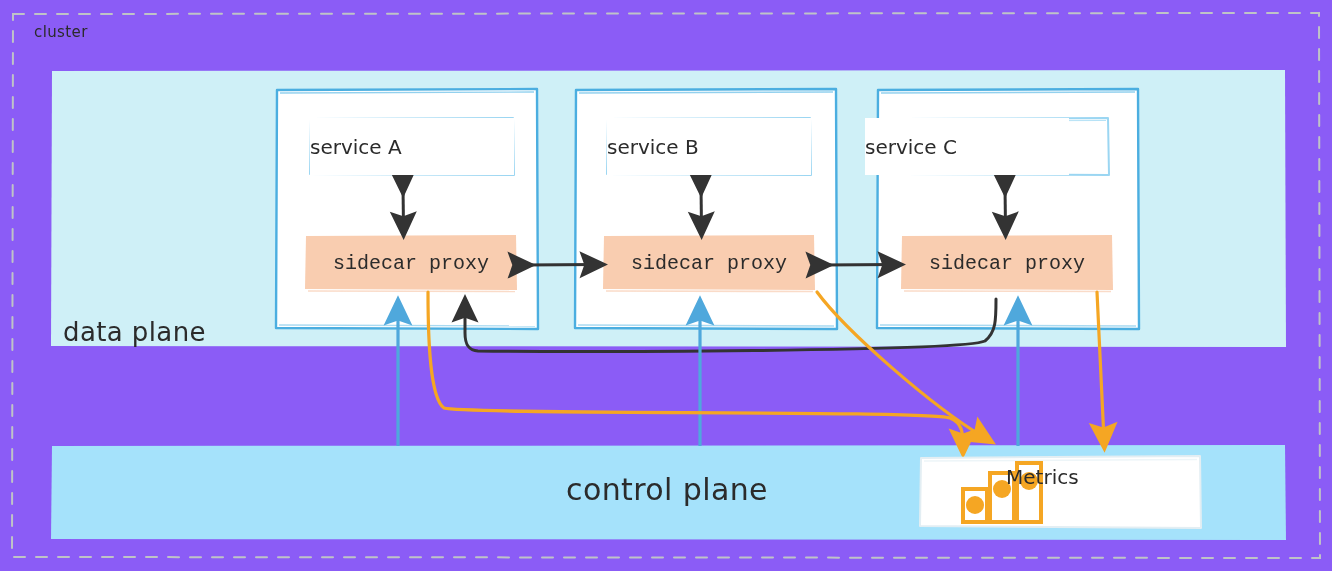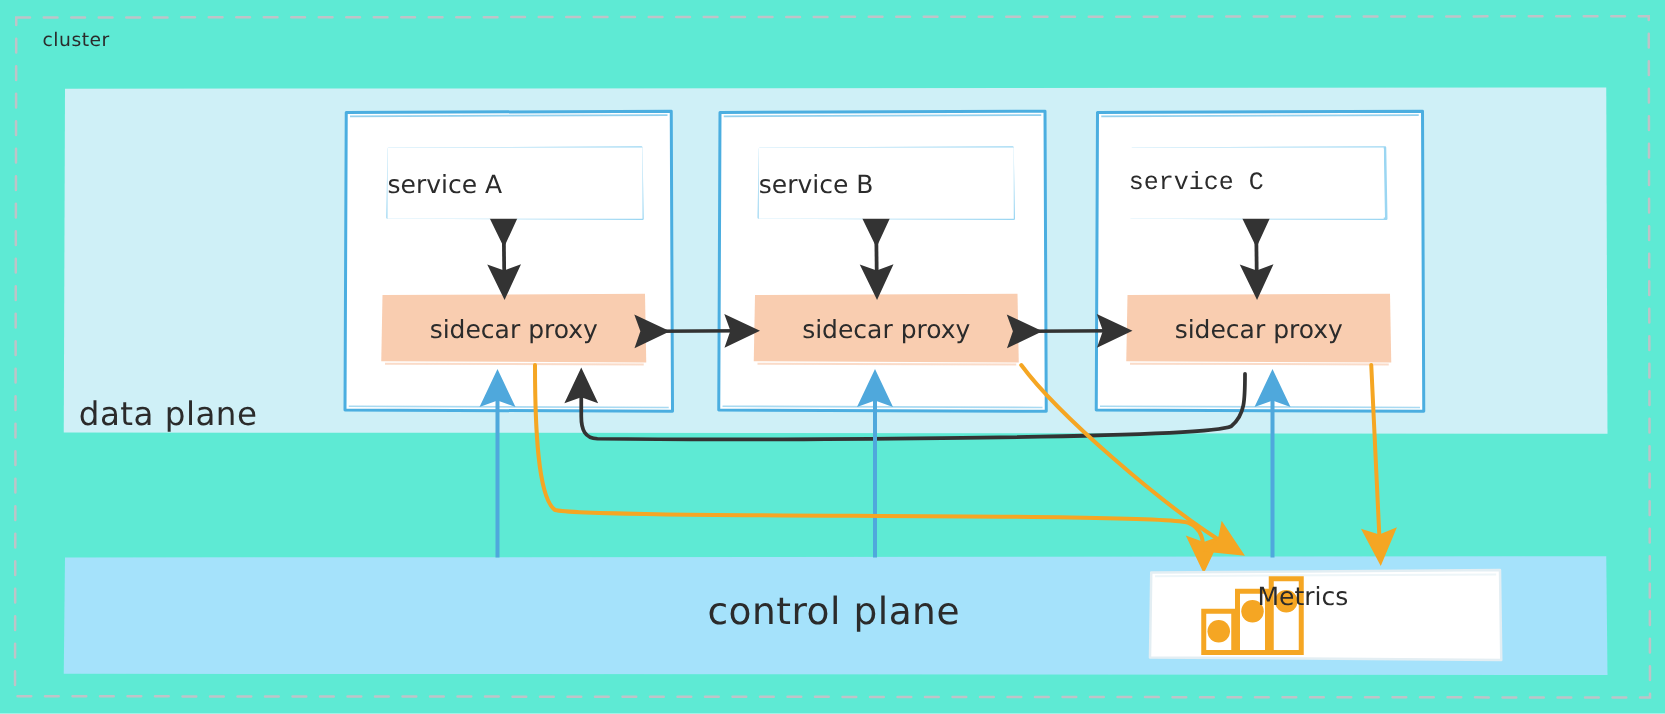--- a/index.html
+++ b/index.html
@@ -7,21 +7,21 @@
     padding: 0;
     background: #ffffff;
   }
   body {
     font-family: "DejaVu Sans", sans-serif;
   }
   #canvas {
     position: relative;
     width: 1332px;
     height: 571px;
-    background: #5eead4;
+    background: #8b5cf6;
     overflow: hidden;
   }
   #vec {
     position: absolute;
     left: 0;
     top: 0;
     width: 1332px;
     height: 571px;
   }
   .lbl {
@@ -64,20 +64,21 @@
     text-align: center;
     width: 100%;
     position: absolute;
     top: 50%;
     transform: translateY(-50%);
     color: #2b2b2b;
   }
   .proxy-box {
     position: absolute;
     background: #F9CDB0;
+    font-family: Liberation Mono, monospace;
   }
   .metrics-box {
     position: absolute;
     background: #ffffff;
   }
   .metrics-text {
     position: absolute;
     left: 86px;
     top: 8px;
     width: 186px;
@@ -233,21 +234,21 @@
     <div class="proxy-label">sidecar proxy</div>
   </div>
 
   <div class="svc-box" style="left:607px; top:118px; width:204px; height:57px;">
     <div class="svc-label">service B</div>
   </div>
   <div class="proxy-box" style="left:603px; top:235px; width:212px; height:55px; background:transparent;">
     <div class="proxy-label">sidecar proxy</div>
   </div>
 
-  <div class="svc-box" style="left:903px; top:118px; width:204px; height:57px;font-family:Liberation Mono, monospace;">
+  <div class="svc-box" style="left:865px; top:118px; width:204px; height:57px;">
     <div class="svc-label">service C</div>
   </div>
   <div class="proxy-box" style="left:901px; top:235px; width:212px; height:55px; background:transparent;">
     <div class="proxy-label">sidecar proxy</div>
   </div>
 
   <div class="metrics-box" style="left:920px; top:456px; width:281px; height:72px; background:transparent;border-radius:30px;">
     <div class="metrics-text">
       <div>Metrics</div>
     </div>

